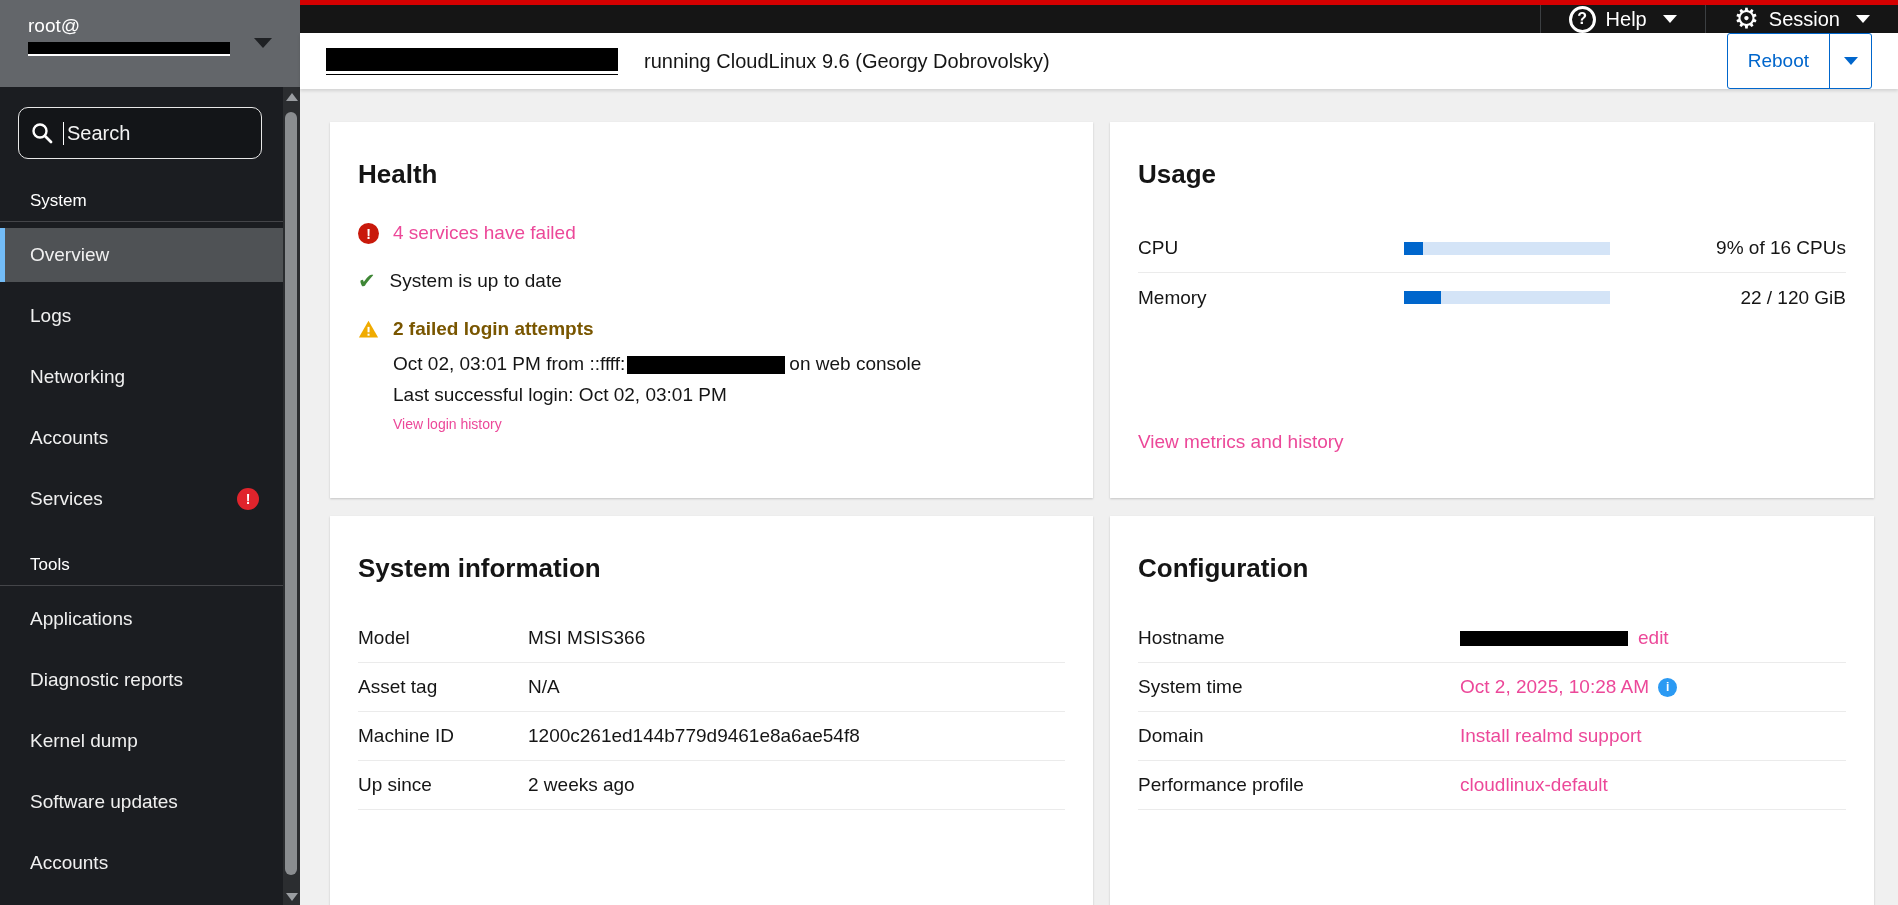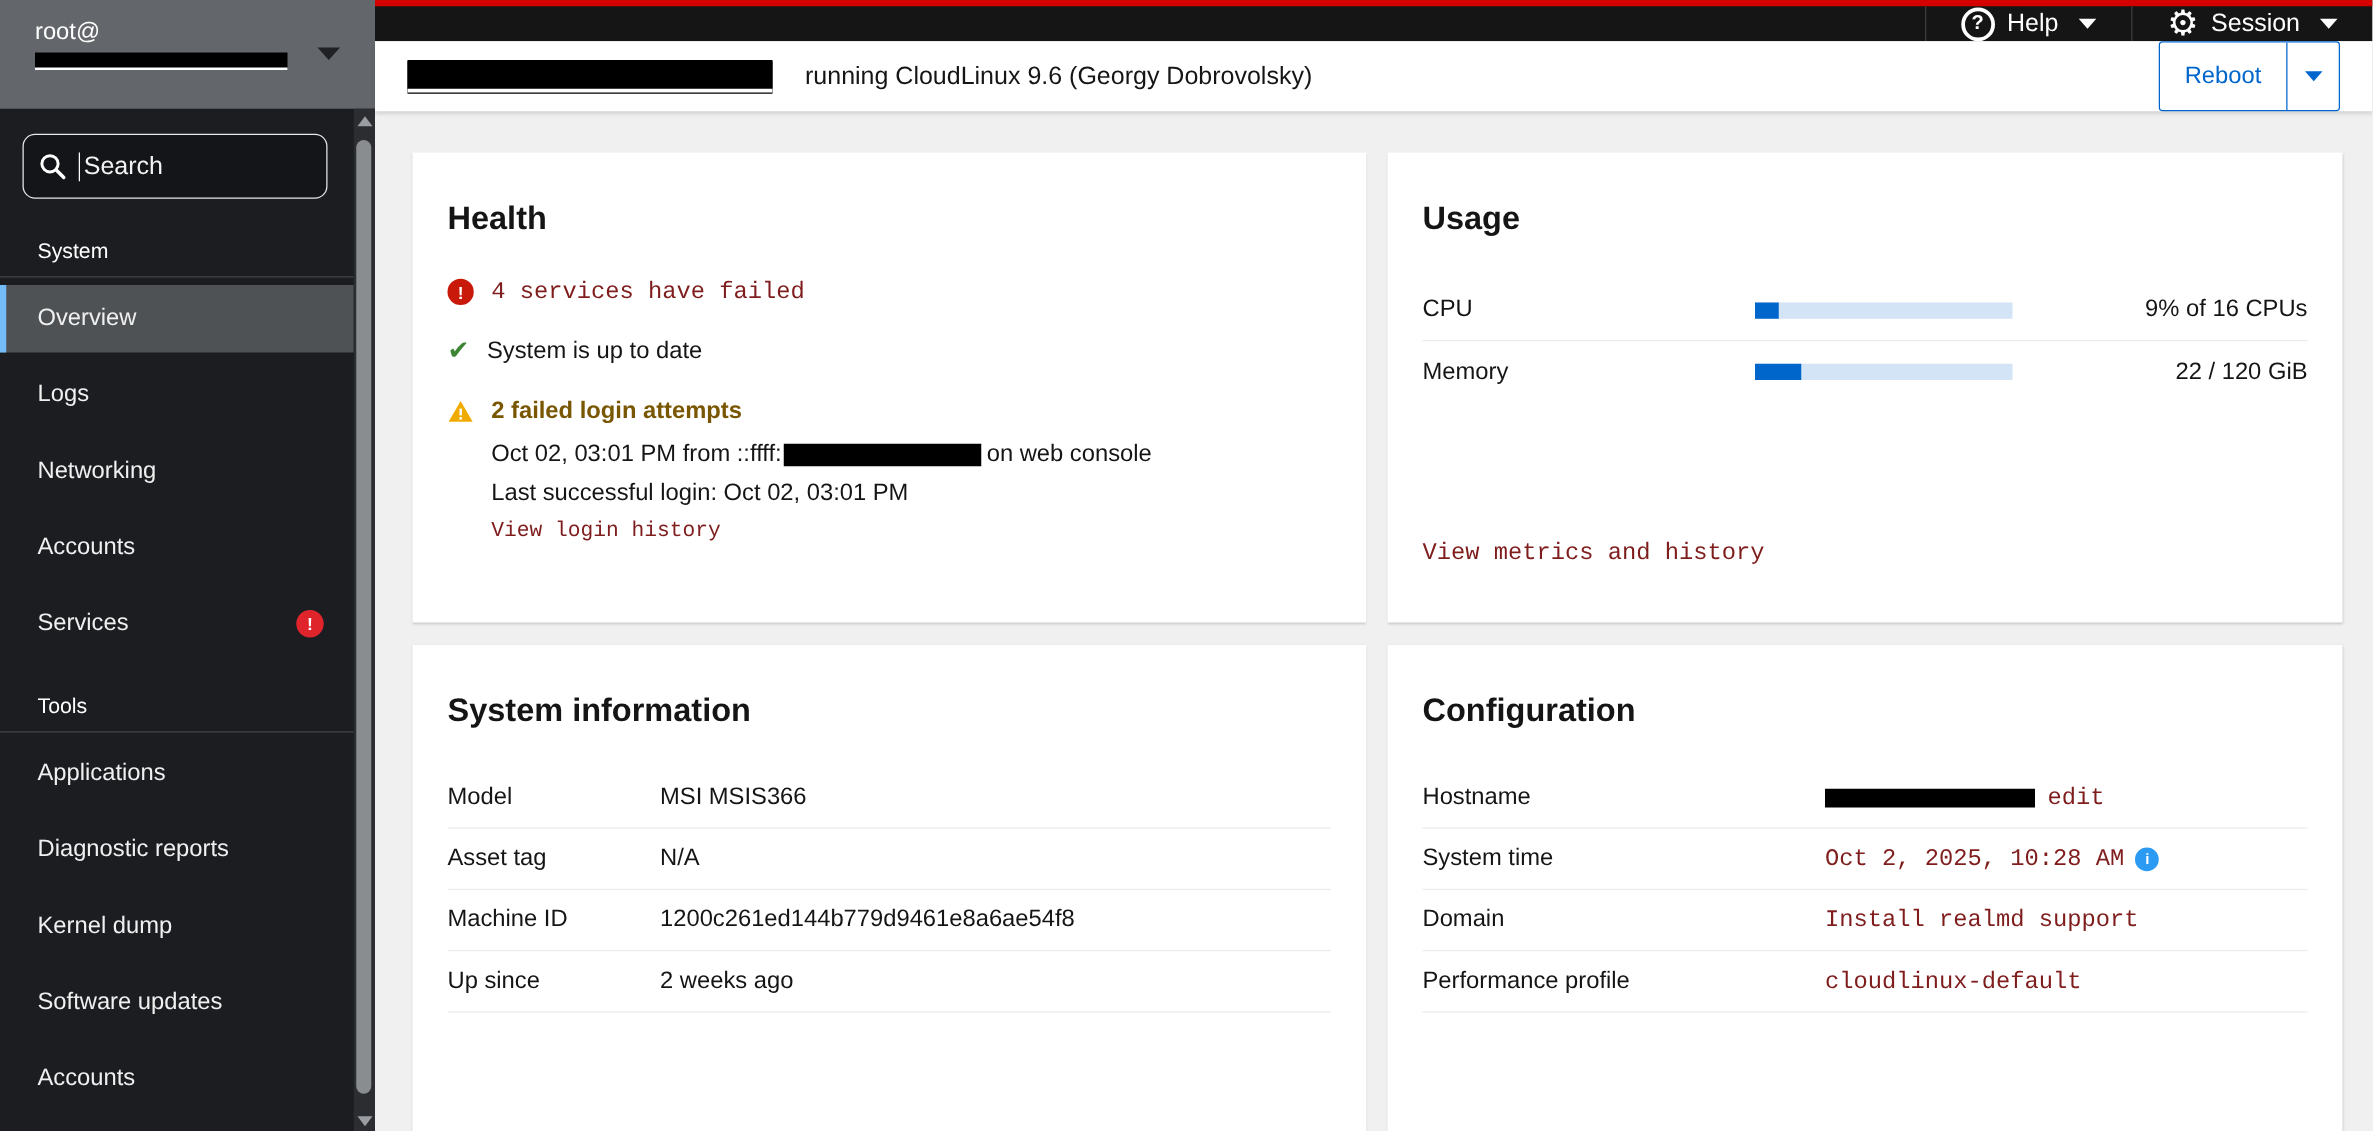--- a/index.html
+++ b/index.html
@@ -163,36 +163,36 @@
     grid-template-rows: 376px 420px;
     gap: 18px 17px;
   }
   .card {
     background: #fff;
     box-shadow: 0 1px 2px rgba(3,3,3,.18);
     padding: 37px 28px;
     overflow: hidden;
   }
   .card h2 { font-size: 26px; font-weight: 600; color: #151515; }
-  a.link { color: #7f1d1d; text-decoration: none; cursor: pointer; font-family: Liberation Mono, monospace; }
+  a.link { color: #ec4899; text-decoration: none; cursor: pointer; }
 
   
   .health-list { list-style: none; margin-top: 32px; }
   .health-item { display: flex; gap: 14px; margin-bottom: 26px; font-size: 19px; align-items: flex-start; }
   .icon-20 { width: 21px; height: 21px; flex: none; margin-top: 1px; }
   .danger-circle {
     border-radius: 50%; background: #c9190b;
     color: #fff; font-weight: 700; font-size: 14px;
     display: flex; align-items: center; justify-content: center;
   }
   .check-glyph { color: #3e8635; font-size: 21px; line-height: 21px; font-weight: 700; }
   .warn-title { color: #795600; font-weight: 700; font-size: 19px; margin-bottom: 8px; }
   .warn-detail { font-size: 19px; line-height: 31px; color: #151515; }
   .ip-redact { width: 158px; height: 18px; vertical-align: middle; margin: 0 4px 0 2px; }
-  .small-link { font-size: 17px; display: inline-block; margin-top: 6px; }
+  .small-link { font-size: 14px; display: inline-block; margin-top: 6px; }
 
   
   .usage-card { display: flex; flex-direction: column; }
   .usage-table { margin-top: 34px; }
   .u-row { display: flex; align-items: center; height: 49px; font-size: 19px; gap: 16px; }
   .u-row.with-border { border-bottom: 1px solid #ebebeb; }
   .u-label { width: 250px; }
   .u-bar { width: 206px; height: 13px; background: #d4e4f7; position: relative; }
   .u-fill { position: absolute; left: 0; top: 0; bottom: 0; background: #0066cc; }
   .u-value { flex: 1; text-align: right; }

